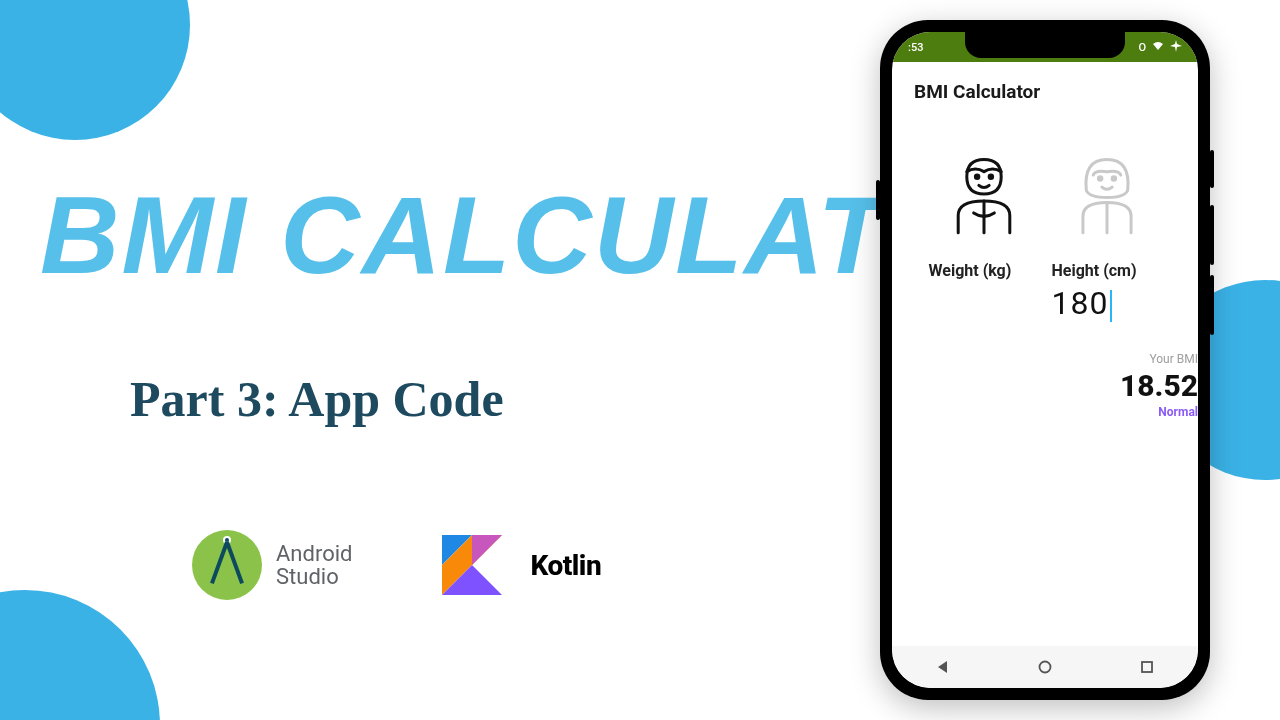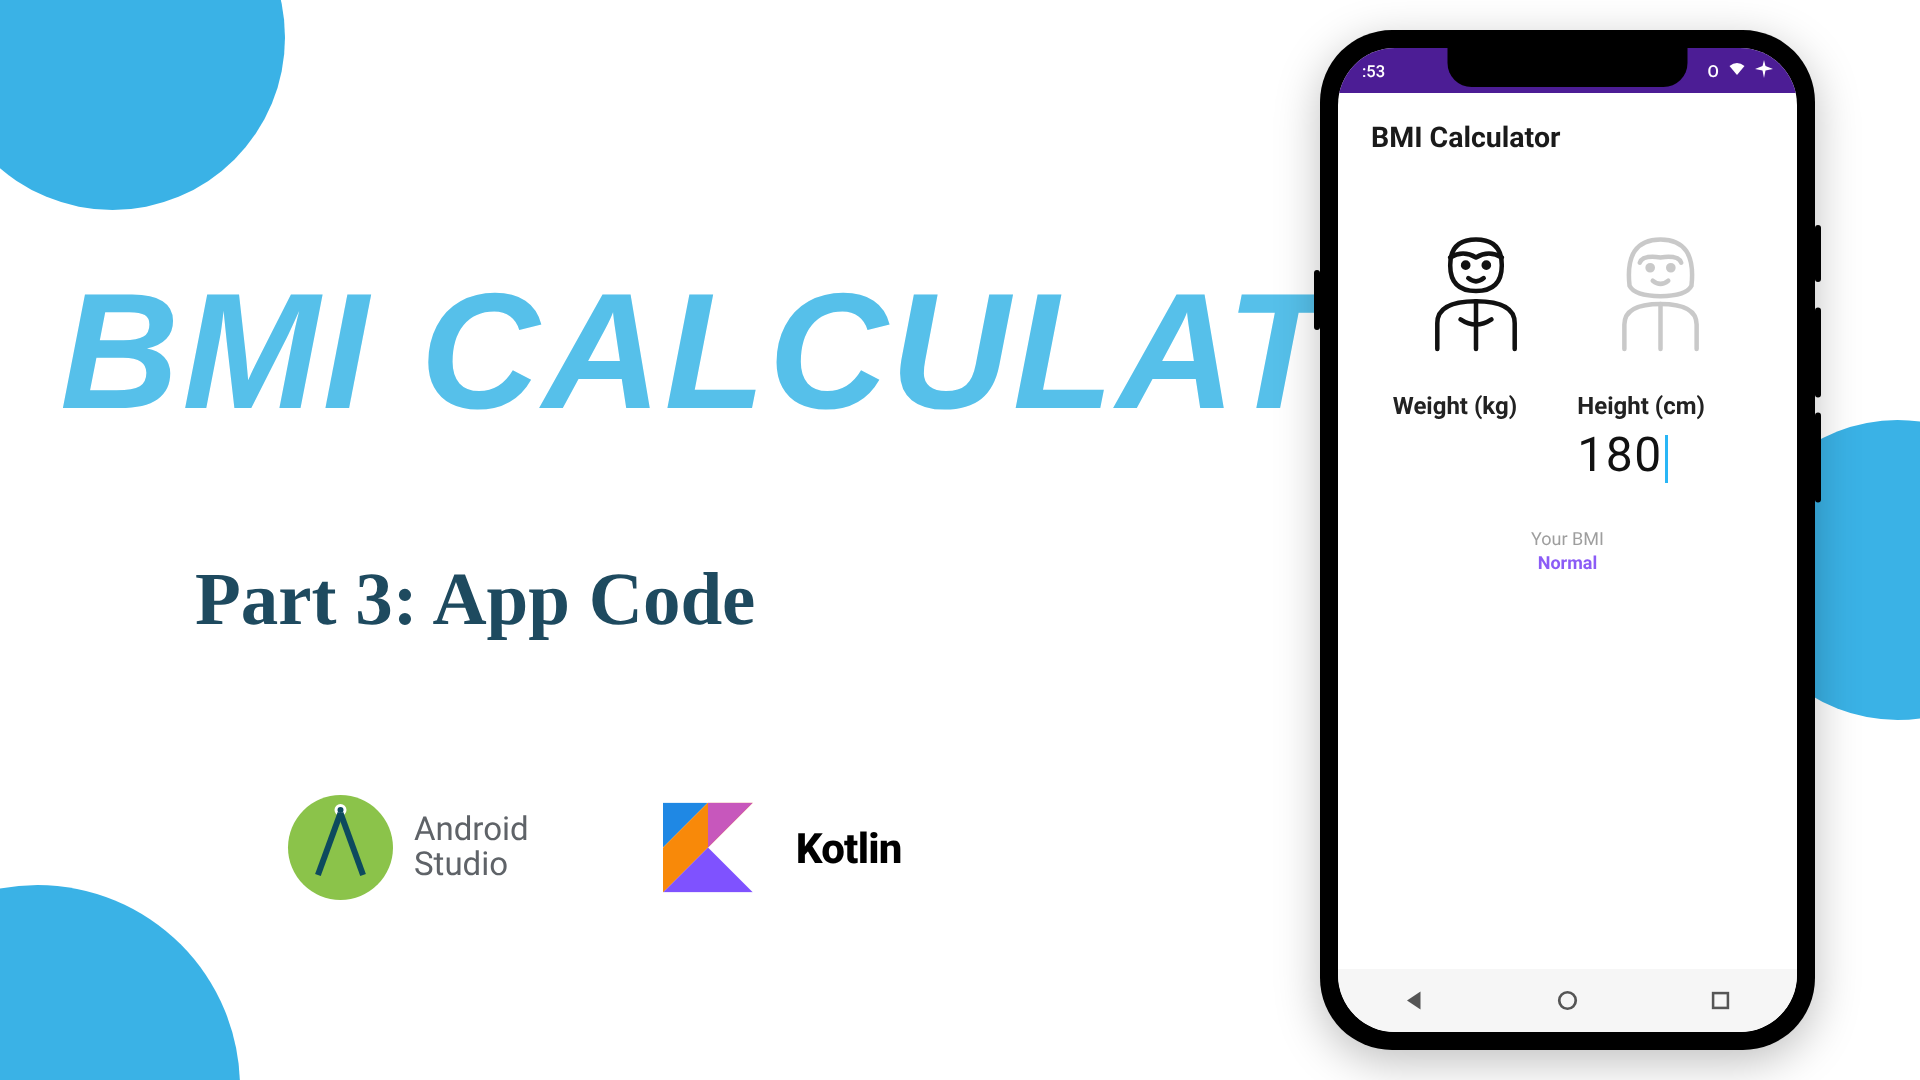--- a/index.html
+++ b/index.html
@@ -68,42 +68,42 @@
     width:100%; height:100%; background:#fff; border-radius:38px;
     overflow:hidden; position:relative;
   }
   .notch {
     position:absolute; top:0; left:50%; transform:translateX(-50%);
     width:160px; height:26px; background:#000;
     border-bottom-left-radius:16px; border-bottom-right-radius:16px;
     z-index:5;
   }
   .status-bar {
-    height:30px; background:#4c1d95;
+    height:30px; background:#4d7c0f;
     display:flex; align-items:center; justify-content:space-between;
     padding:0 16px; color:#fff; font-size:11px; font-weight:500;
   }
   .status-bar .right { display:flex; gap:6px; align-items:center; }
   .app-title {
     padding:18px 22px 8px; font-size:19px; font-weight:700; color:#1a1a1a;
   }
   .gender-row {
     display:flex; justify-content:space-around; padding:40px 30px 10px;
   }
   .gender-row .gender-item { display:flex; flex-direction:column; align-items:center; }
   .gender-row svg { width:86px; height:86px; }
   .inactive svg { opacity:0.35; }
   .inputs-row {
     display:flex; justify-content:space-around; padding:14px 30px 8px;
   }
   .input-col { width:110px; }
   .input-label { font-size:16px; font-weight:700; color:#222; margin-bottom:4px; }
   .input-value { font-size:32px; font-weight:400; color:#111; letter-spacing:1px; }
   .cursor { display:inline-block; width:2px; height:32px; background:#29b6f6; vertical-align:bottom; margin-left:2px; }
-  .result-block { text-align:center; padding:22px 0 6px; }
+  .result-block { text-align:right; padding:22px 0 6px; }
   .result-label { font-size:12px; color:#9e9e9e; }
   .result-value { font-size:30px; font-weight:800; color:#111; margin-top:2px; }
   .result-status { font-size:12px; font-weight:700; color:#8b5cf6; margin-top:2px; }
   .calc-again { text-align:center; font-size:13px; font-weight:700; color:#4fc3f7; margin-top:18px; }
 
   .nav-bar {
     position:absolute; bottom:0; left:0; right:0;
     height:42px; background:#f6f6f6;
     display:flex; justify-content:space-around; align-items:center;
     border-bottom-left-radius:38px; border-bottom-right-radius:38px;
@@ -211,20 +211,21 @@
         <div class="input-label">Weight (kg)</div>
       </div>
       <div class="input-col">
         <div class="input-label">Height (cm)</div>
         <div class="input-value"><span>180</span><span class="cursor"></span></div>
       </div>
     </div>
 
     <div class="result-block">
       <div class="result-label">Your BMI</div>
+      <div class="result-value">18.52</div>
       <div class="result-status">Normal</div>
     </div>
 
 
     <div class="nav-bar">
       <div class="nav-btn">
         <svg width="14" height="14" viewBox="0 0 14 14">
             <polygon points="11,1 11,13 2,7" fill="#555"></polygon>
           </svg>
       </div>

